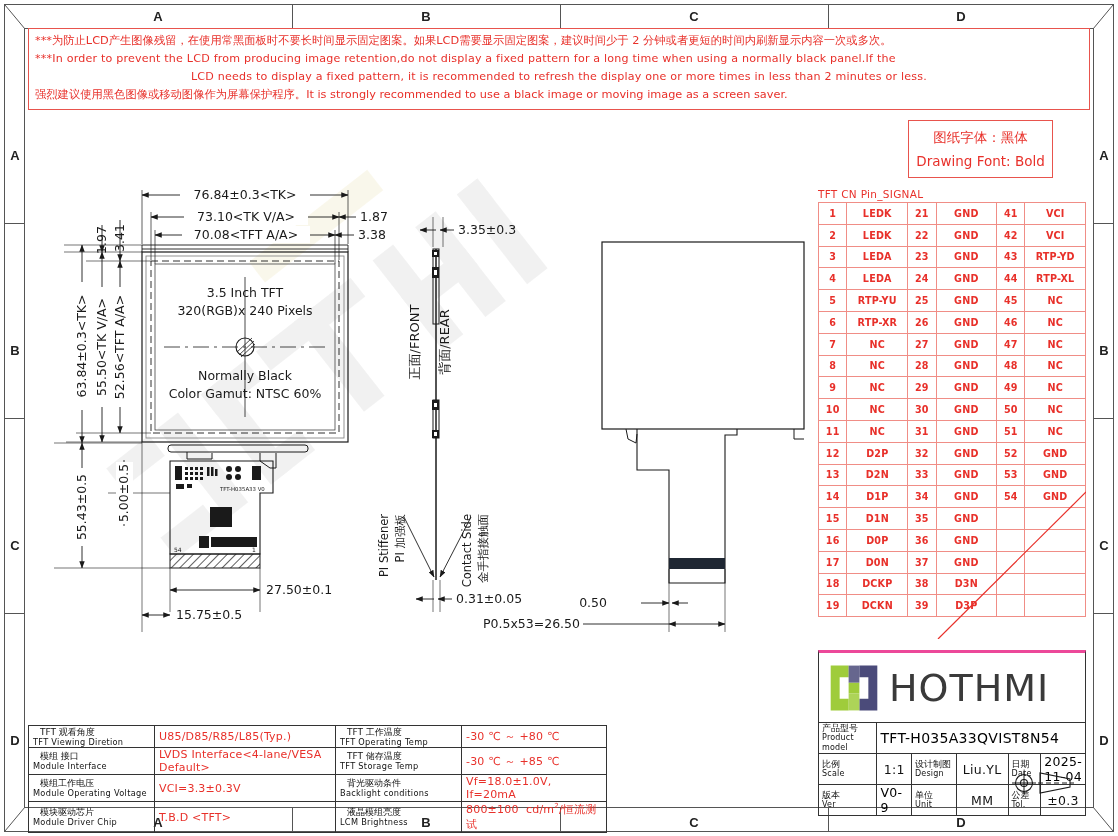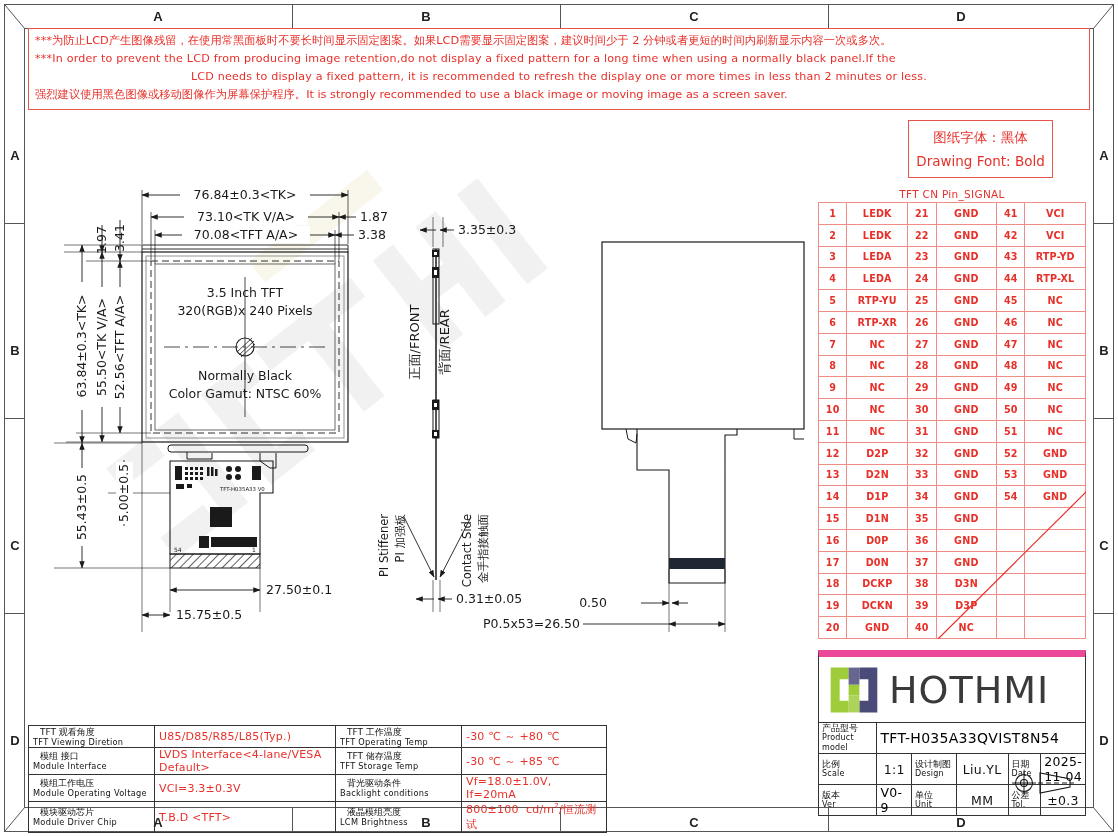--- a/index.html
+++ b/index.html
@@ -26,21 +26,21 @@
 
   
   .fontnote{position:absolute;left:908px;top:120px;width:145px;height:58px;
             border:1.5px solid #e8544d;box-sizing:border-box;
             display:flex;flex-direction:column;justify-content:center;
             align-items:center;color:#e8302a;}
   .fontnote div{font-size:13.5px;line-height:24px;white-space:nowrap;}
 
   
   .pintitle{position:absolute;left:818px;top:186px;width:268px;height:16px;
-            color:#e8302a;font-size:10.5px;text-align:center;line-height:16px;
+            color:#e8302a;font-size:10.5px;text-align:left;line-height:16px;
             letter-spacing:.3px;}
   .pintbl{position:absolute;left:818px;top:202px;border-collapse:collapse;
           width:268px;}
   .pintbl td{border:1px solid #f08d86;color:#e8302a;font-size:9.6px;
              text-align:center;height:20.8px;padding:0;font-weight:bold;
              letter-spacing:.2px;}
   .pintbl td.n{width:28px;}
   .pintbl td.s{width:61px;}
   .pintbl td.blank{border-color:#f08d86;}
   .diag{position:absolute;left:818px;top:202px;width:268px;height:437px;
@@ -54,21 +54,21 @@
   .spec .lbl .cn{font-size:9px;color:#111;line-height:10px;display:block;
                  font-family:"DejaVu Sans",sans-serif;margin-left:7px;}
   .spec .lbl .en{font-size:8.2px;color:#111;line-height:10px;display:block;
                  letter-spacing:.3px;}
   .spec .val{width:172px;color:#e8302a;font-size:11px;letter-spacing:.2px;}
   .spec .val2{width:136px;color:#e8302a;font-size:11px;letter-spacing:.2px;}
   .spec sup{font-size:7px;}
 
   
   .logoblk{position:absolute;left:818px;top:650px;width:268px;height:72px;
-           border-left:1px solid #333;border-top:7px solid #ec4899;
+           border-left:1px solid #333;border-top:3px solid #ec4899;
            border-right:1px solid #333;box-sizing:border-box;
            display:flex;align-items:center;gap:6px;padding-left:6px;}
   .logomark{width:58px;height:52px;flex:none;}
   .logotext{font-size:38px;color:#3a3a3a;letter-spacing:1px;
             font-family:"DejaVu Sans",sans-serif;}
 
   .titletbl{position:absolute;left:818px;top:722px;border-collapse:collapse;
             width:268px;}
   .titletbl td{border:1px solid #333;height:23px;padding:0 3px;
                vertical-align:middle;}
@@ -287,28 +287,20 @@
           <td class="n">38</td>
           <td class="s">D3N</td>
           <td class="n blank"></td>
           <td class="s blank"></td>
         </tr>
         <tr>
           <td class="n">19</td>
           <td class="s">DCKN</td>
           <td class="n">39</td>
           <td class="s">D3P</td>
-          <td class="n blank"></td>
-          <td class="s blank"></td>
-        </tr>
-        <tr>
-          <td class="n">20</td>
-          <td class="s">GND</td>
-          <td class="n">40</td>
-          <td class="s">NC</td>
           <td class="n blank"></td>
           <td class="s blank"></td>
         </tr>
       </tbody>
     </table>
   <svg class="diag" viewBox="0 0 268 437" preserveAspectRatio="none">
     <line x1="120" y1="437" x2="268" y2="290" stroke="#e8302a" stroke-width="1.2"></line>
   </svg>
 
   <div id="draw">

